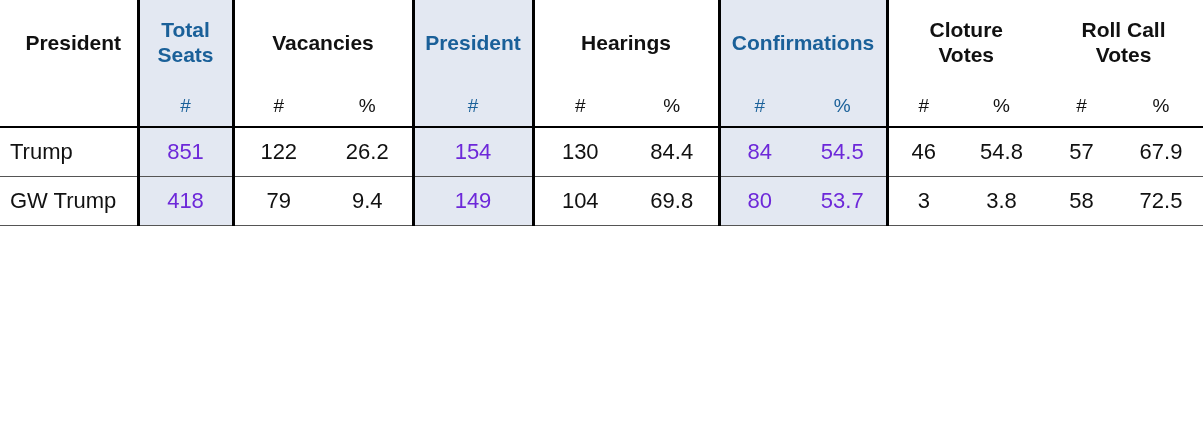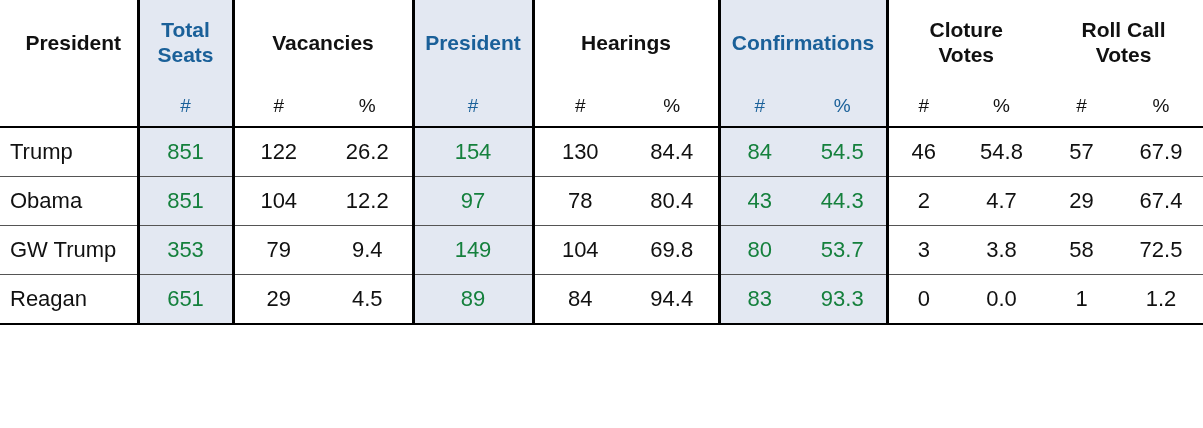--- a/index.html
+++ b/index.html
@@ -78,21 +78,21 @@
     font-size: 22px;
     text-align: center;
     color: #111111;
   }
   .datarow td.name {
     text-align: left;
     padding-left: 10px !important;
     font-size: 22px;
     margin-top: 9px;
   }
-  .datarow td.blue { color: #15803d; text-align: center; }
+  .datarow td.blue { color: #6d28d9; text-align: center; }
 
   
   .shade { background: #e3e8f2; }
 
   
   .bl-thick { border-left: 3px solid #000000; }
   .br-thick { border-right: 3px solid #000000; }
   .rowline td { border-bottom: 1px solid #555555; }
   .headline td { border-bottom: 2px solid #000000; }
   .lastline td { border-bottom: 2px solid #000000; }
@@ -182,65 +182,35 @@
         <td>130</td>
         <td>84.4</td>
         <td class="blue shade bl-thick">84</td>
         <td class="blue shade br-thick">54.5</td>
         <td>46</td>
         <td>54.8</td>
         <td>57</td>
         <td>67.9</td>
       </tr>
 
-      <tr class="datarow rowline">
-        <td class="name">Obama</td>
-        <td class="blue shade bl-thick br-thick">851</td>
-        <td>104</td>
-        <td>12.2</td>
-        <td class="blue shade bl-thick br-thick">97</td>
-        <td>78</td>
-        <td>80.4</td>
-        <td class="blue shade bl-thick">43</td>
-        <td class="blue shade br-thick">44.3</td>
-        <td>2</td>
-        <td>4.7</td>
-        <td>29</td>
-        <td>67.4</td>
-      </tr>
 
       <tr class="datarow rowline">
         <td class="name">GW Trump</td>
-        <td class="blue shade bl-thick br-thick">353</td>
+        <td class="blue shade bl-thick br-thick">418</td>
         <td>79</td>
         <td>9.4</td>
         <td class="blue shade bl-thick br-thick">149</td>
         <td>104</td>
         <td>69.8</td>
         <td class="blue shade bl-thick">80</td>
         <td class="blue shade br-thick">53.7</td>
         <td>3</td>
         <td>3.8</td>
         <td>58</td>
         <td>72.5</td>
       </tr>
 
 
 
-      <tr class="datarow lastline">
-        <td class="name">Reagan</td>
-        <td class="blue shade bl-thick br-thick">651</td>
-        <td>29</td>
-        <td>4.5</td>
-        <td class="blue shade bl-thick br-thick">89</td>
-        <td>84</td>
-        <td>94.4</td>
-        <td class="blue shade bl-thick">83</td>
-        <td class="blue shade br-thick">93.3</td>
-        <td>0</td>
-        <td>0.0</td>
-        <td>1</td>
-        <td>1.2</td>
-      </tr>
 
     </tbody>
   </table>
 </div>
 
 </body></html>

